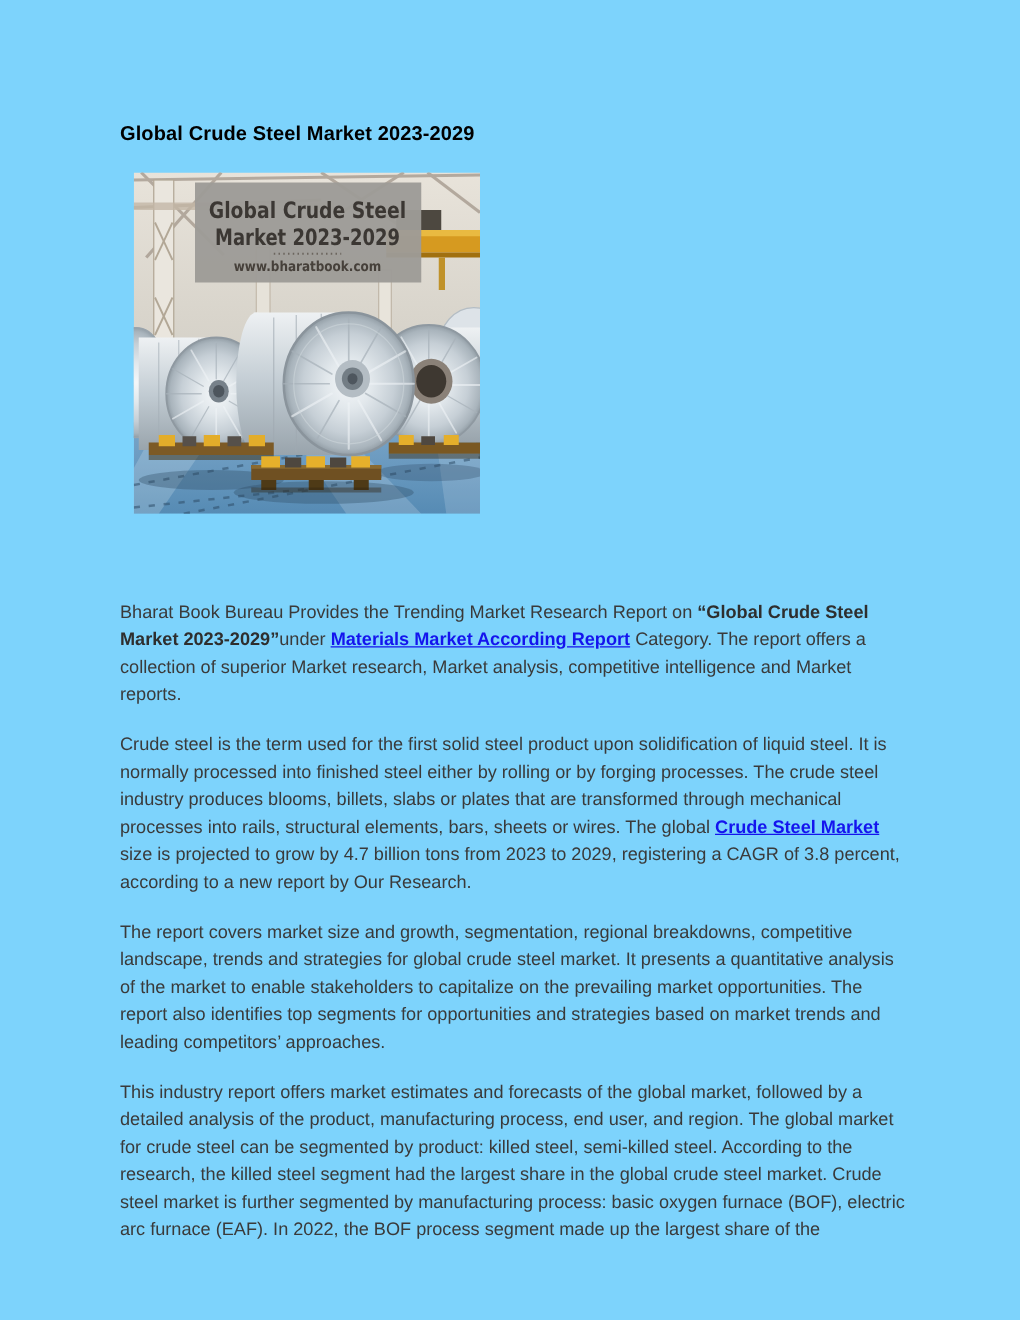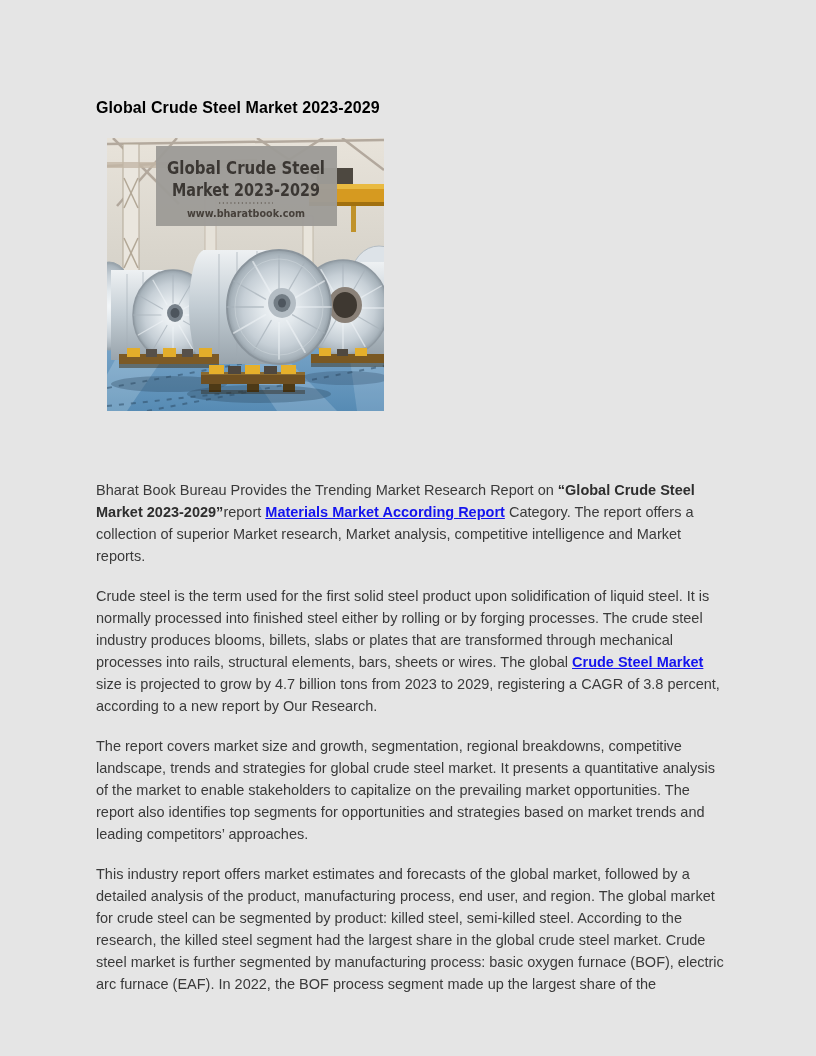--- a/index.html
+++ b/index.html
@@ -1,18 +1,18 @@
 <!DOCTYPE html>
 <html><head>
 <meta charset="utf-8">
 <style>
   * { margin: 0; padding: 0; box-sizing: border-box; }
   html, body { background: #ffffff; }
   .page {
-    width: 816px; height: 1056px; background: #e5e5e5;
+    width: 816px; height: 1056px; background: #7dd3fc;
     padding: 99px 96px 0 96px;
     font-family: "Liberation Sans", sans-serif;
     color: #3a3a3a; position: relative; margin: 0 auto; overflow: hidden;
   }
   .doc-title {
     font-size: 16px; font-weight: 700; color: #000000;
     margin: 0 0 21px 0; letter-spacing: 0.1px;
   }
   .hero { display: block; width: 277px; height: 316px; margin: 0 0 25px 11px; }
   .hero svg { display: block; }
@@ -204,21 +204,21 @@
       <g>
         <rect x="49" y="8" width="181" height="80" fill="#9d9b97" opacity="0.96"></rect>
         <text class="svg-caption-text" x="139" y="36" text-anchor="middle" font-size="18" fill="#3b3733" textLength="158" lengthAdjust="spacingAndGlyphs">Global Crude Steel</text>
         <text class="svg-caption-text" x="139" y="58" text-anchor="middle" font-size="18" fill="#3b3733" textLength="148" lengthAdjust="spacingAndGlyphs">Market 2023-2029</text>
         <line x1="112" y1="65" x2="166" y2="65" stroke="#6b655e" stroke-width="1.6" stroke-dasharray="1.2 2.6"></line>
         <text class="svg-caption-text" x="139" y="79" text-anchor="middle" font-size="11" fill="#46403a" textLength="118" lengthAdjust="spacingAndGlyphs">www.bharatbook.com</text>
       </g>
     </svg>
   </figure>
 
-  <p class="para"><span>Bharat Book Bureau Provides the Trending Market Research Report on </span><strong>“Global Crude Steel Market 2023-2029”</strong><span>report </span><a class="doclink" href="#">Materials Market According Report</a><span> Category. The report offers a collection of superior Market research, Market analysis, competitive intelligence and Market reports.</span></p>
+  <p class="para"><span>Bharat Book Bureau Provides the Trending Market Research Report on </span><strong>“Global Crude Steel Market 2023-2029”</strong><span>under </span><a class="doclink" href="#">Materials Market According Report</a><span> Category. The report offers a collection of superior Market research, Market analysis, competitive intelligence and Market reports.</span></p>
 
   <p class="para"><span>Crude steel is the term used for the first solid steel product upon solidification of liquid steel. It is normally processed into finished steel either by rolling or by forging processes. The crude steel industry produces blooms, billets, slabs or plates that are transformed through mechanical processes into rails, structural elements, bars, sheets or wires. The global </span><a class="doclink" href="#">Crude Steel Market</a><span> size is projected to grow by 4.7 billion tons from 2023 to 2029, registering a CAGR of 3.8 percent, according to a new report by Our Research.</span></p>
 
   <p class="para"><span>The report covers market size and growth, segmentation, regional breakdowns, competitive landscape, trends and strategies for global crude steel market. It presents a quantitative analysis of the market to enable stakeholders to capitalize on the prevailing market opportunities. The report also identifies top segments for opportunities and strategies based on market trends and leading competitors’ approaches.</span></p>
 
   <p class="para"><span>This industry report offers market estimates and forecasts of the global market, followed by a detailed analysis of the product, manufacturing process, end user, and region. The global market for crude steel can be segmented by product: killed steel, semi-killed steel. According to the research, the killed steel segment had the largest share in the global crude steel market. Crude steel market is further segmented by manufacturing process: basic oxygen furnace (BOF), electric arc furnace (EAF). In 2022, the BOF process segment made up the largest share of the</span></p>
 
 </div>
 
 </body></html>

